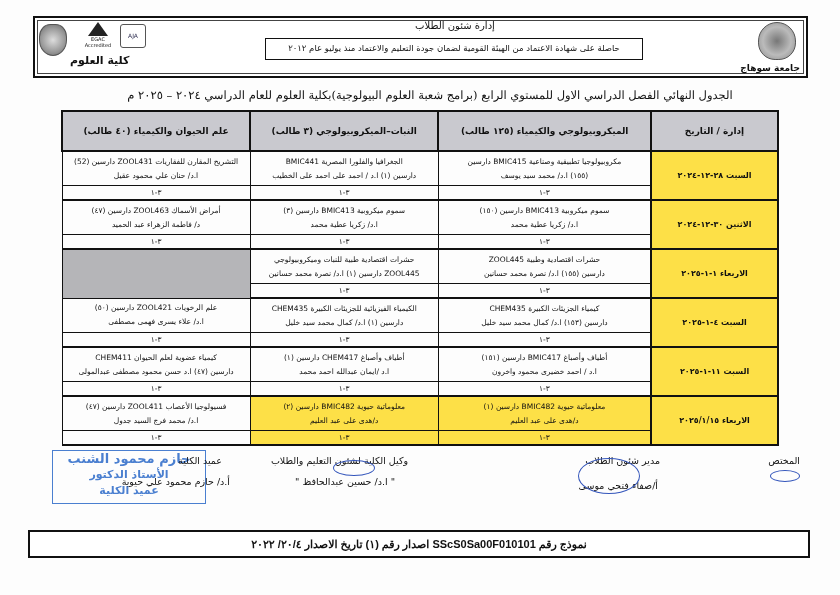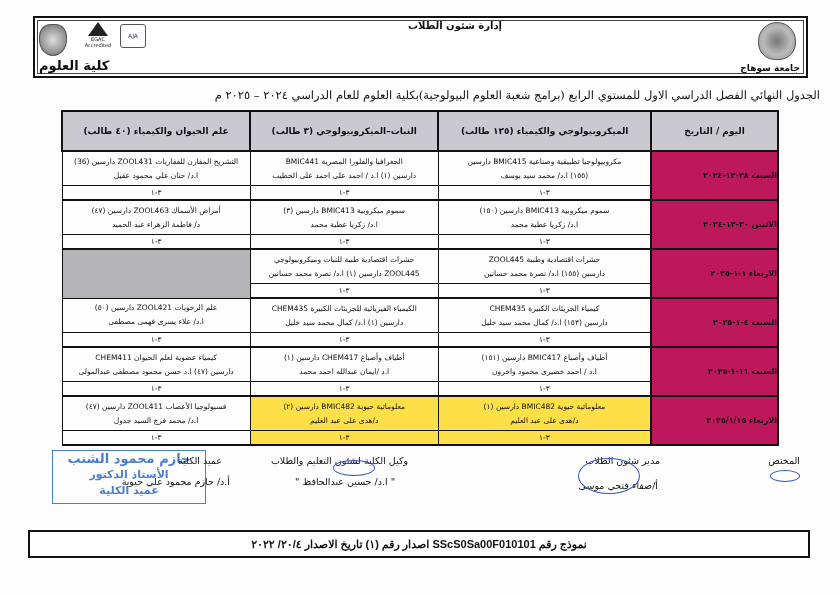--- a/index.html
+++ b/index.html
@@ -1,84 +1,85 @@
 <!DOCTYPE html>
 <html><head>
 <meta charset="utf-8">
 <style>
   html, body { margin:0; padding:0; }
   body { width:840px; height:595px; background:#fdfdfd; font-family:"DejaVu Serif", serif; color:#111; position:relative; overflow:hidden; }
   .header-box { position:absolute; left:33px; top:16px; width:775px; height:62px; border:2px solid #111; box-sizing:border-box; background:#fff; }
   .header-box .inner-shadow { position:absolute; inset:2px; border:1px solid #444; }
-  .admin-title { position:absolute; left:370px; top:2px; width:100px; text-align:center; font-family:"DejaVu Sans", sans-serif; font-weight:bold; font-size:10px; direction:rtl; }
+  .admin-title { position:absolute; left:370px; top:2px; width:100px; text-align:center; font-family:"DejaVu Sans", sans-serif; font-weight:normal; font-size:10px; direction:rtl; }
   .accred-box { position:absolute; left:230px; top:20px; width:378px; height:22px; border:1.5px solid #111; box-sizing:border-box; font-size:8.5px; text-align:center; line-height:19px; direction:rtl; font-family:"DejaVu Sans", sans-serif; }
   .uni-logo { position:absolute; right:10px; top:4px; width:36px; height:36px; border-radius:50% 50% 45% 45%; background:radial-gradient(circle,#777 0%,#bbb 55%,#888 100%); border:1px solid #555; }
   .uni-name { position:absolute; right:6px; bottom:3px; font-family:"DejaVu Sans", sans-serif; font-weight:bold; font-size:9px; direction:rtl; }
   .fac-logo { position:absolute; left:4px; top:6px; width:26px; height:30px; border-radius:40% 40% 50% 50%; background:radial-gradient(circle,#ddd 0%,#999 60%,#666 100%); border:1px solid #555; }
-  .fac-name { position:absolute; left:4px; bottom:3px; font-family:"DejaVu Sans", sans-serif; font-weight:bold; font-size:13px; direction:rtl; }
+  .fac-name { position:absolute; left:4px; bottom:9px; font-family:"DejaVu Sans", sans-serif; font-weight:bold; font-size:11px; direction:rtl;padding-left:31px; }
   .egac { position:absolute; left:48px; top:4px; width:30px; height:36px; font-family:"DejaVu Sans", sans-serif; font-size:5px; text-align:center; }
   .egac .tri { width:0; height:0; margin:0 auto; border-left:10px solid transparent; border-right:10px solid transparent; border-bottom:14px solid #222; }
   .aja { position:absolute; left:85px; top:6px; width:24px; height:22px; border:1px solid #555; border-radius:3px; font-family:"DejaVu Sans", sans-serif; font-size:6px; text-align:center; line-height:22px; color:#335; }
-  .doc-title { position:absolute; left:40px; top:88px; width:780px; direction:rtl; font-size:11.5px; font-weight:normal; }
+  .doc-title { position:absolute; left:40px; top:88px; width:780px; text-align:center; direction:rtl; font-size:11.5px; font-weight:normal; }
   table.sched { position:absolute; left:61px; top:110px; width:718px; border-collapse:collapse; direction:rtl; font-family:"DejaVu Sans", sans-serif; }
   table.sched th { background:#c9c9cf; border:2px solid #111; font-size:9px; font-weight:bold; height:14px; padding:12px; }
   table.sched td { border:1px solid #111; padding:0; text-align:center; font-size:7.5px; }
-  table.sched td.day { background:#be185d; border:2px solid #111; width:125px; font-weight:bold; font-size:8px;text-align:right; }
+  table.sched td.day { background:#fde047; border:2px solid #111; width:125px; font-weight:bold; font-size:8px; }
   td.course { height:33px; line-height:14px; }
   td.hours { height:13px; font-size:7.5px; }
   td.empty { background:#b5b5b8; }
   td.shaded { background:#fde047; }
   tr.last-of-group td { border-bottom:2px solid #111; }
   .sig { position:absolute; font-family:"DejaVu Sans", sans-serif; font-size:9.5px; direction:rtl; }
   .stamp { position:absolute; left:52px; top:450px; width:152px; height:52px; border:1.5px solid #4a7fd0; color:#4a7fd0; font-family:"DejaVu Sans", sans-serif; font-weight:bold; text-align:center; direction:rtl; }
   .stamp div { line-height:16px; font-size:11px; }
   .scribble { position:absolute; border:1.5px solid #3355bb; border-radius:50%; }
   .footer-box { position:absolute; left:28px; top:530px; width:782px; height:28px; border:2px solid #111; box-sizing:border-box; background:#fff; text-align:center; direction:rtl; font-weight:bold; font-size:11px; line-height:24px; font-family:Liberation Sans, sans-serif; }
 </style>
 </head>
 <body>
 
 <div class="header-box">
   <div class="inner-shadow"></div>
   <div class="uni-logo"></div>
   <div class="uni-name">جامعة سوهاج</div>
   <div class="admin-title">إدارة شئون الطلاب</div>
+  <div class="accred-box">حاصلة على شهادة الاعتماد من الهيئة القومية لضمان جودة التعليم والاعتماد منذ يوليو عام ٢٠١٢</div>
   <div class="fac-logo"></div>
   <div class="egac">
       <div class="tri"></div>
       <div>EGAC Accredited</div>
     </div>
   <div class="aja"><span>AJA</span></div>
   <div class="fac-name">كلية العلوم</div>
 </div>
 
 <div class="doc-title">الجدول النهائي الفصل الدراسي الاول للمستوي الرابع (برامج شعبة العلوم البيولوجية)بكلية العلوم للعام الدراسي ٢٠٢٤ – ٢٠٢٥ م</div>
 
 <table class="sched">
   <thead>
     <tr>
-      <th>اليوم / التاريخ</th>
+      <th>إدارة / التاريخ</th>
       <th>الميكروبيولوجي والكيمياء (١٢٥ طالب)</th>
       <th>النبات–الميكروبيولوجي (٣ طالب)</th>
       <th>علم الحيوان والكيمياء (٤٠ طالب)</th>
     </tr>
   </thead>
   <tbody id="sched-body">
       <tr>
         <td class="day" rowspan="2">السبت ٢٨-١٢-٢٠٢٤</td>
         <td class="course">
           <div>مكروبيولوجيا تطبيقية وصناعية BMIC415 دارسين</div>
           <div>(١٥٥) ا.د/ محمد سيد يوسف</div>
         </td>
         <td class="course">
           <div>الجغرافيا والفلورا المصرية BMIC441</div>
           <div>دارسين (١) ا.د / احمد على احمد على الخطيب</div>
         </td>
         <td class="course">
-          <div>التشريح المقارن للفقاريات ZOOL431 دارسين (36)</div>
+          <div>التشريح المقارن للفقاريات ZOOL431 دارسين (52)</div>
           <div>ا.د/ حنان علي محمود عقيل</div>
         </td>
       </tr>
       <tr class="last-of-group">
         <td class="hours">٣-١</td>
         <td class="hours">٣-١</td>
         <td class="hours">٣-١</td>
       </tr>
       <tr>
         <td class="day" rowspan="2">الاثنين ٣٠-١٢-٢٠٢٤</td>

